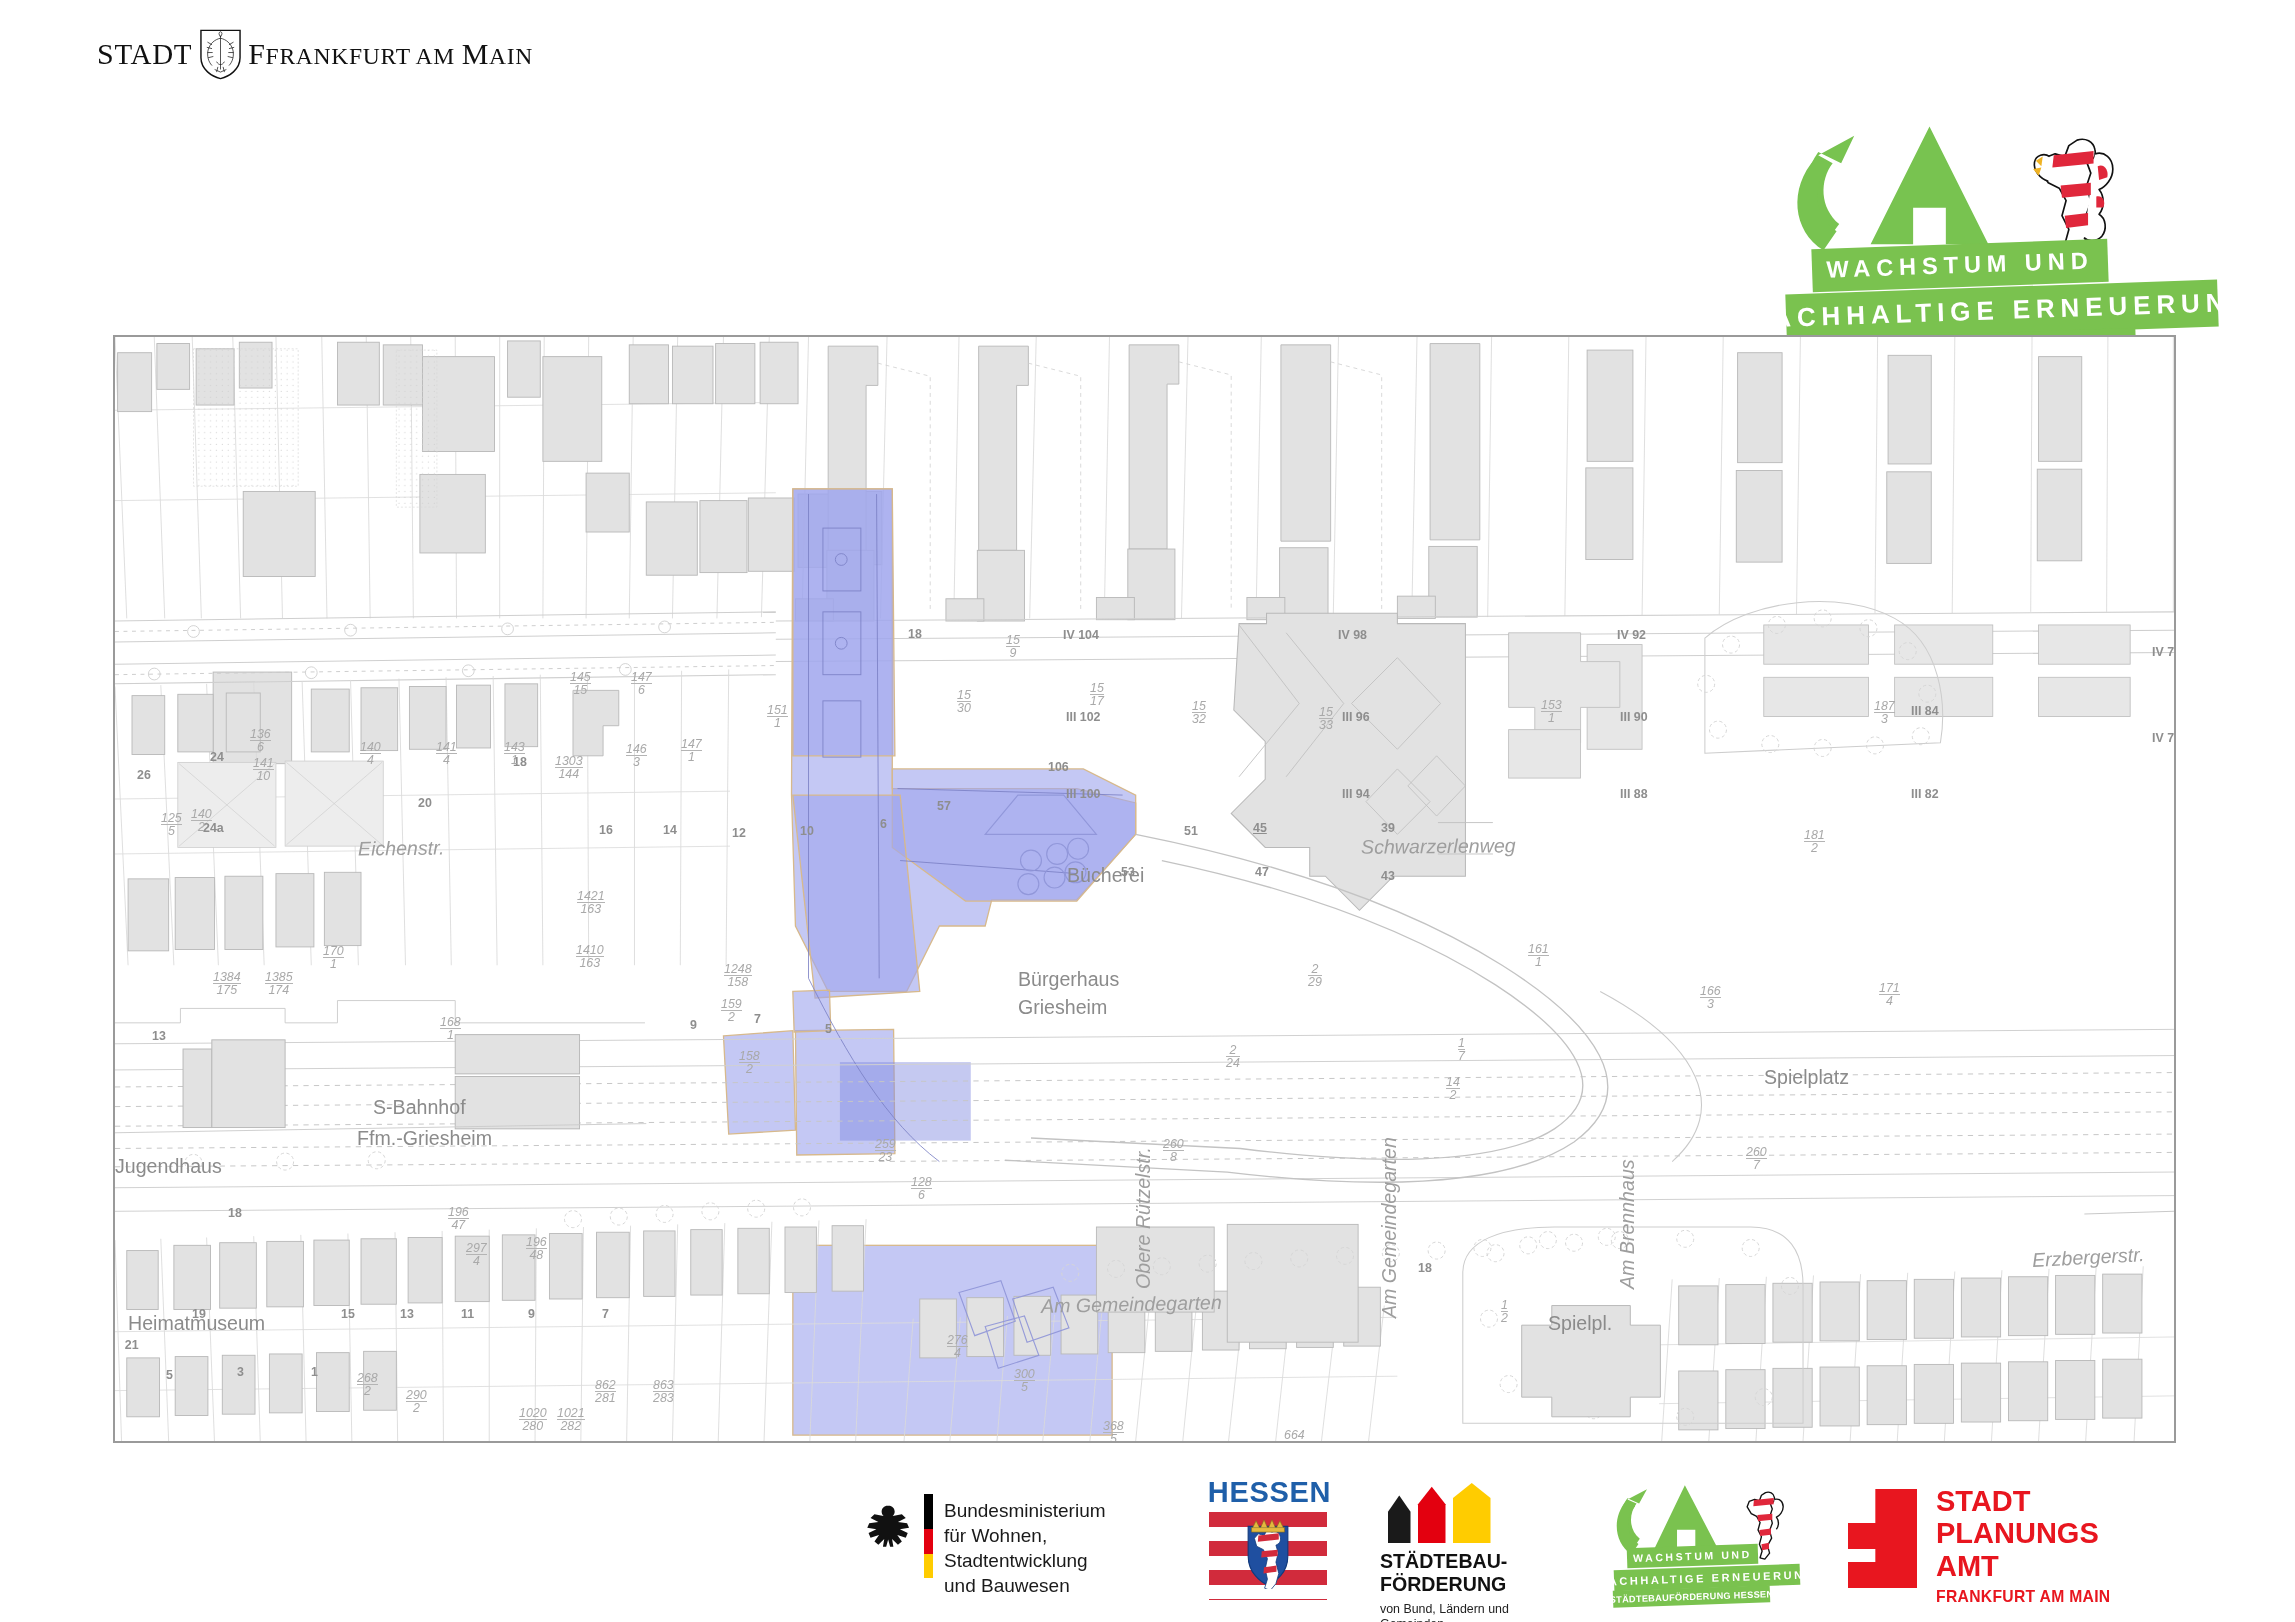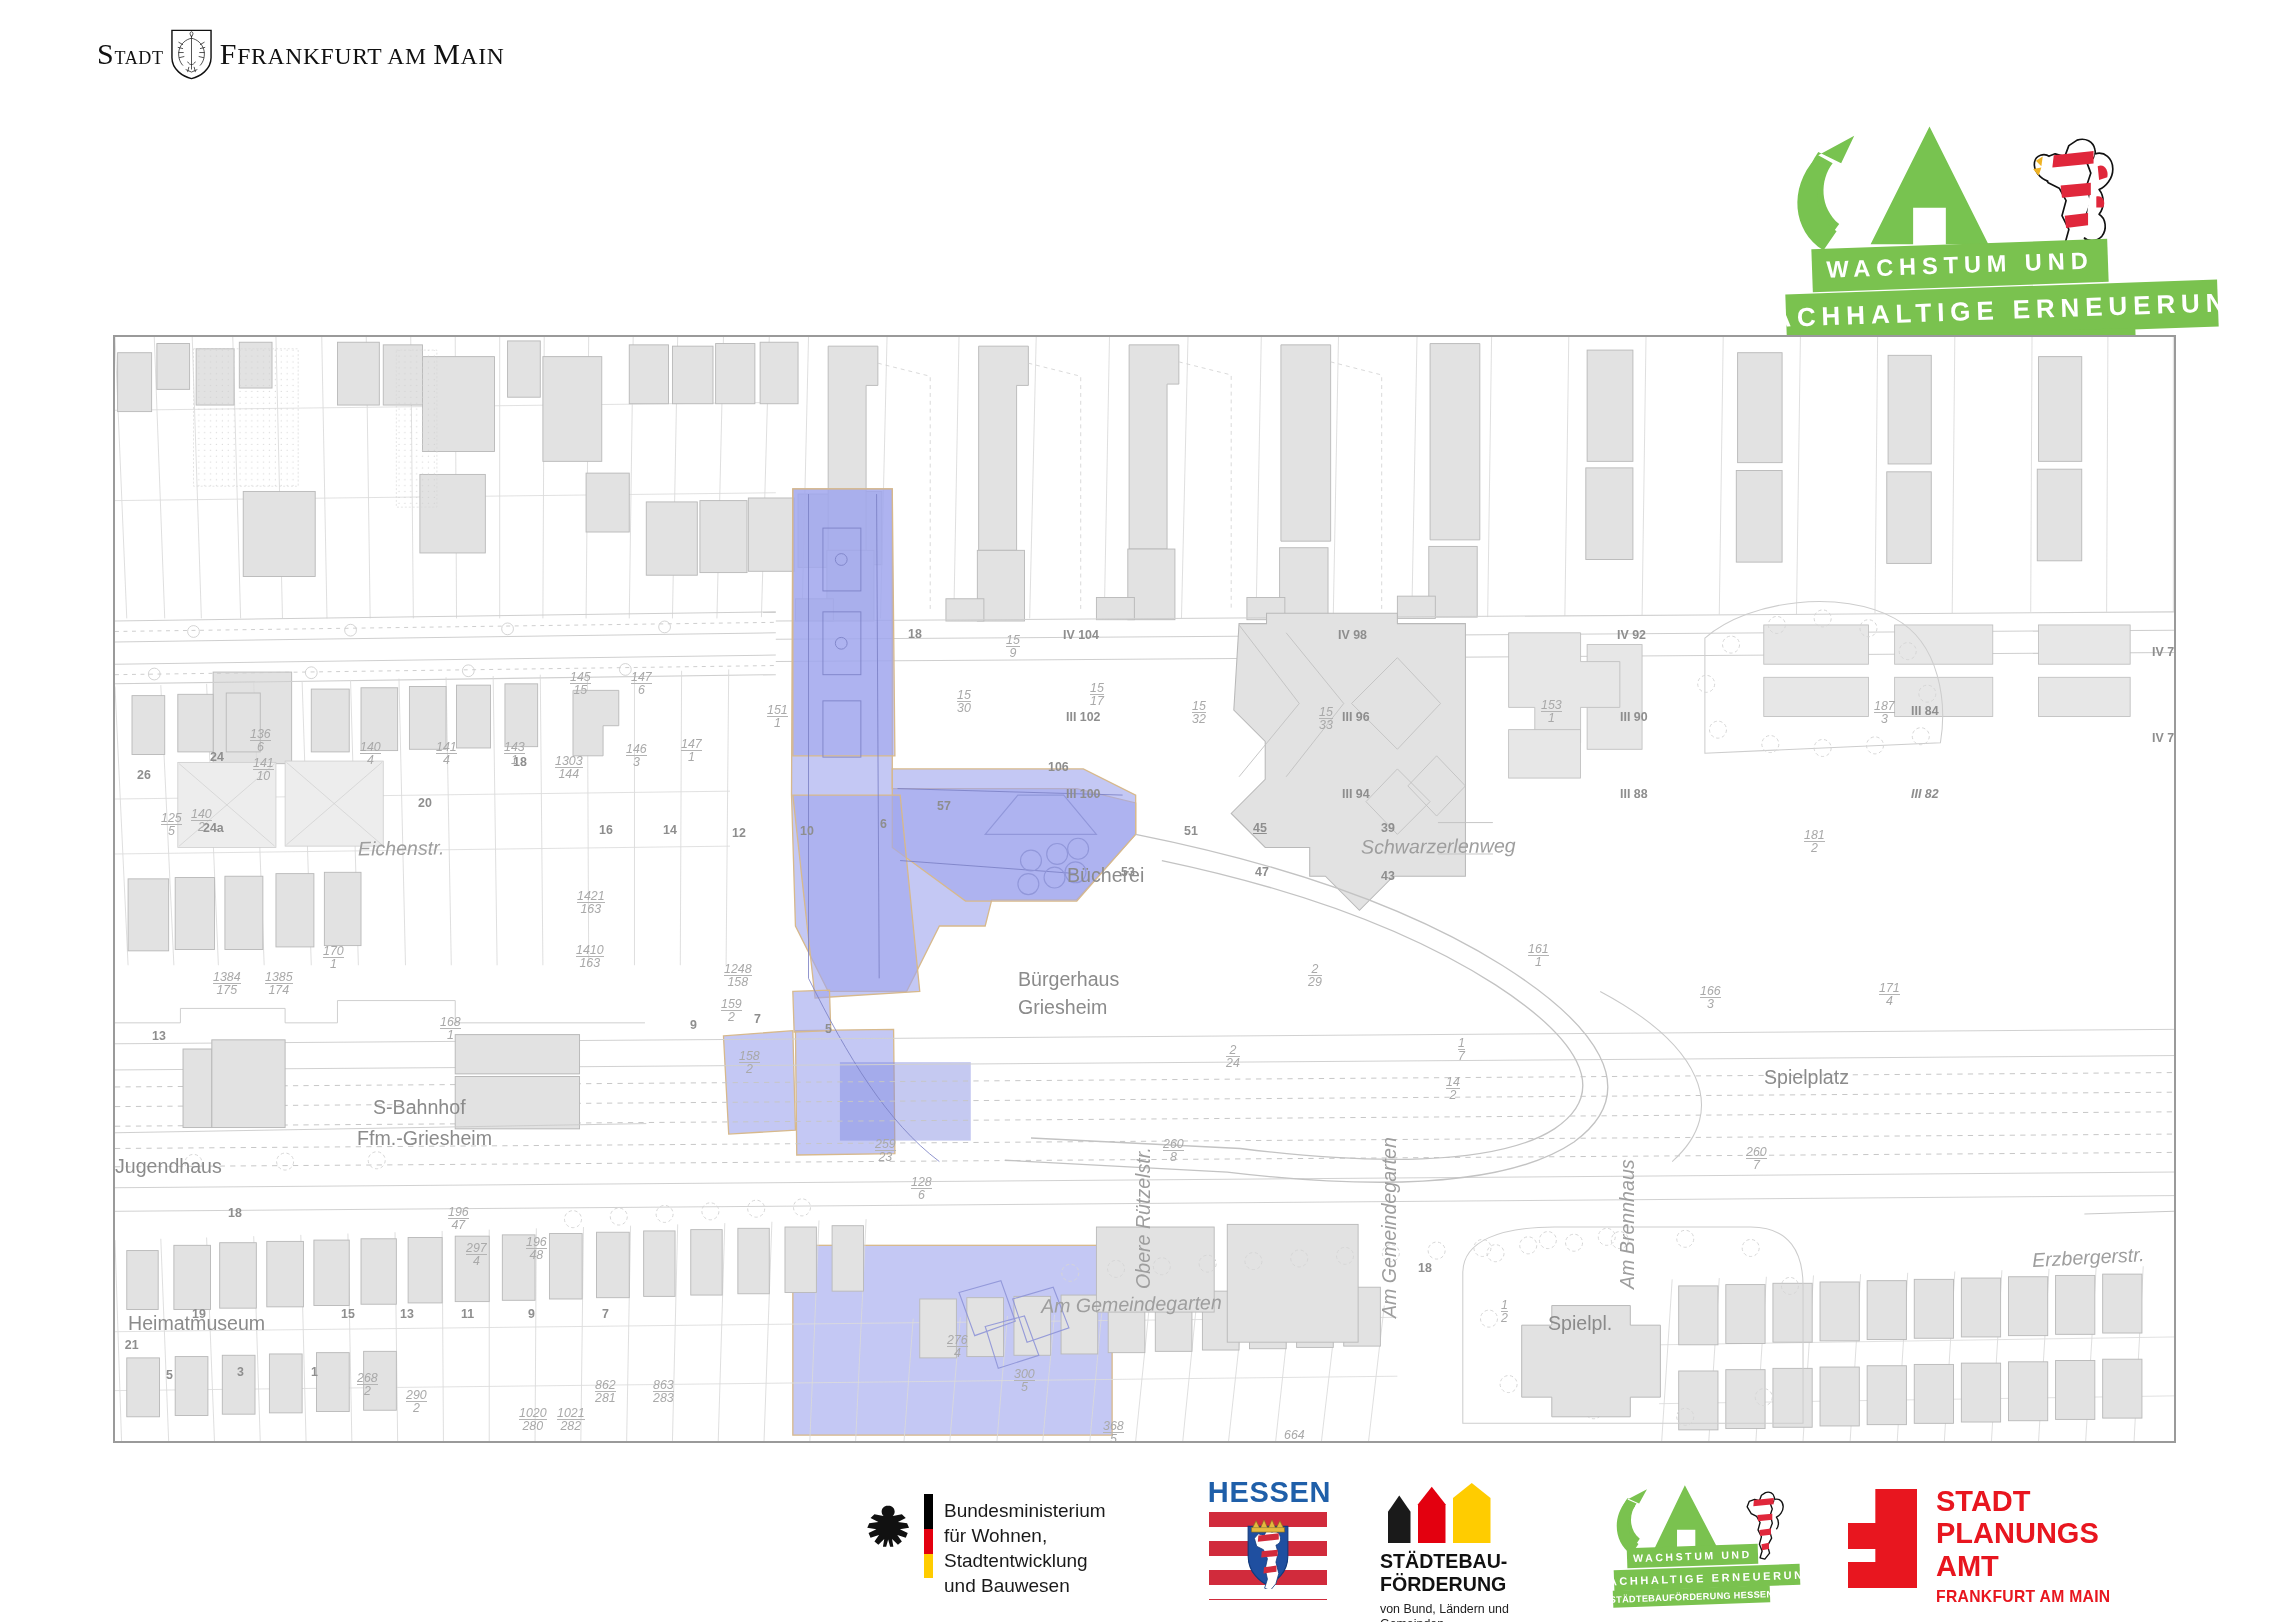--- a/index.html
+++ b/index.html
@@ -86,21 +86,21 @@
               font-size:29px;line-height:1.13;letter-spacing:0px;}
   #spa .sub{position:absolute;left:88px;top:99px;color:#e8161f;font-weight:bold;
             font-size:15.7px;letter-spacing:0.3px;}
 </style>
 </head>
 <body>
 
 <div id="header">
 
   <div class="city-logo">
-    <span class="word">S<span style="font-size:18px">TADT</span></span>
+    <span class="word">S<span style="font-size:29px">TADT</span></span>
     <span class="crest">
       <svg viewBox="0 0 66 78" width="43" height="51">
         <path d="M3 2 H63 V44 C63 62 46 73 33 76 C20 73 3 62 3 44 Z" fill="#fff" stroke="#111" stroke-width="2.2"></path>
         <g stroke="#111" stroke-width="1.1" fill="none">
           <path d="M33 10 L33 62"></path>
           <path d="M33 14 C24 16 17 22 14 32 C12 40 14 50 20 56"></path>
           <path d="M33 14 C42 16 49 22 52 32 C54 40 52 50 46 56"></path>
           <path d="M20 24 L13 20 M20 30 L12 28 M21 36 L13 36 M22 42 L14 44"></path>
           <path d="M46 24 L53 20 M46 30 L54 28 M45 36 L53 36 M44 42 L52 44"></path>
           <path d="M33 12 C30 8 30 5 33 4 C36 5 36 8 33 12"></path>
@@ -661,21 +661,21 @@
       <div class="mlabel hnum" style="left: 948px; top: 291px;">IV 104</div>
       <div class="mlabel hnum" style="left: 951px; top: 373px;">III 102</div>
       <div class="mlabel hnum" style="left: 951px; top: 450px;">III 100</div>
       <div class="mlabel hnum" style="left: 1223px; top: 291px;">IV 98</div>
       <div class="mlabel hnum" style="left: 1227px; top: 373px;">III 96</div>
       <div class="mlabel hnum" style="left: 1227px; top: 450px;">III 94</div>
       <div class="mlabel hnum" style="left: 1502px; top: 291px;">IV 92</div>
       <div class="mlabel hnum" style="left: 1505px; top: 373px;">III 90</div>
       <div class="mlabel hnum" style="left: 1505px; top: 450px;">III 88</div>
       <div class="mlabel hnum" style="left: 1796px; top: 367px;">III 84</div>
-      <div class="mlabel hnum" style="left: 1796px; top: 450px; font-style: italic;">III 82</div>
+      <div class="mlabel hnum" style="left: 1796px; top: 450px;">III 82</div>
       <div class="mlabel hnum" style="left: 2037px; top: 308px;">IV 78</div>
       <div class="mlabel hnum" style="left: 2037px; top: 394px;">IV 76</div>
       <div class="mlabel hnum" style="left: 933px; top: 423px;">106</div>
       <div class="mlabel hnum" style="left: 793px; top: 290px;">18</div>
       <div class="mlabel hnum" style="left: 77px; top: 970px;">19</div>
       <div class="mlabel hnum" style="left: 9.8px; top: 1001px;">21</div>
       <div class="mlabel hnum" style="left: 226px; top: 970px;">15</div>
       <div class="mlabel hnum" style="left: 285px; top: 970px;">13</div>
       <div class="mlabel hnum" style="left: 346px; top: 970px;">11</div>
       <div class="mlabel hnum" style="left: 413px; top: 970px;">9</div>

